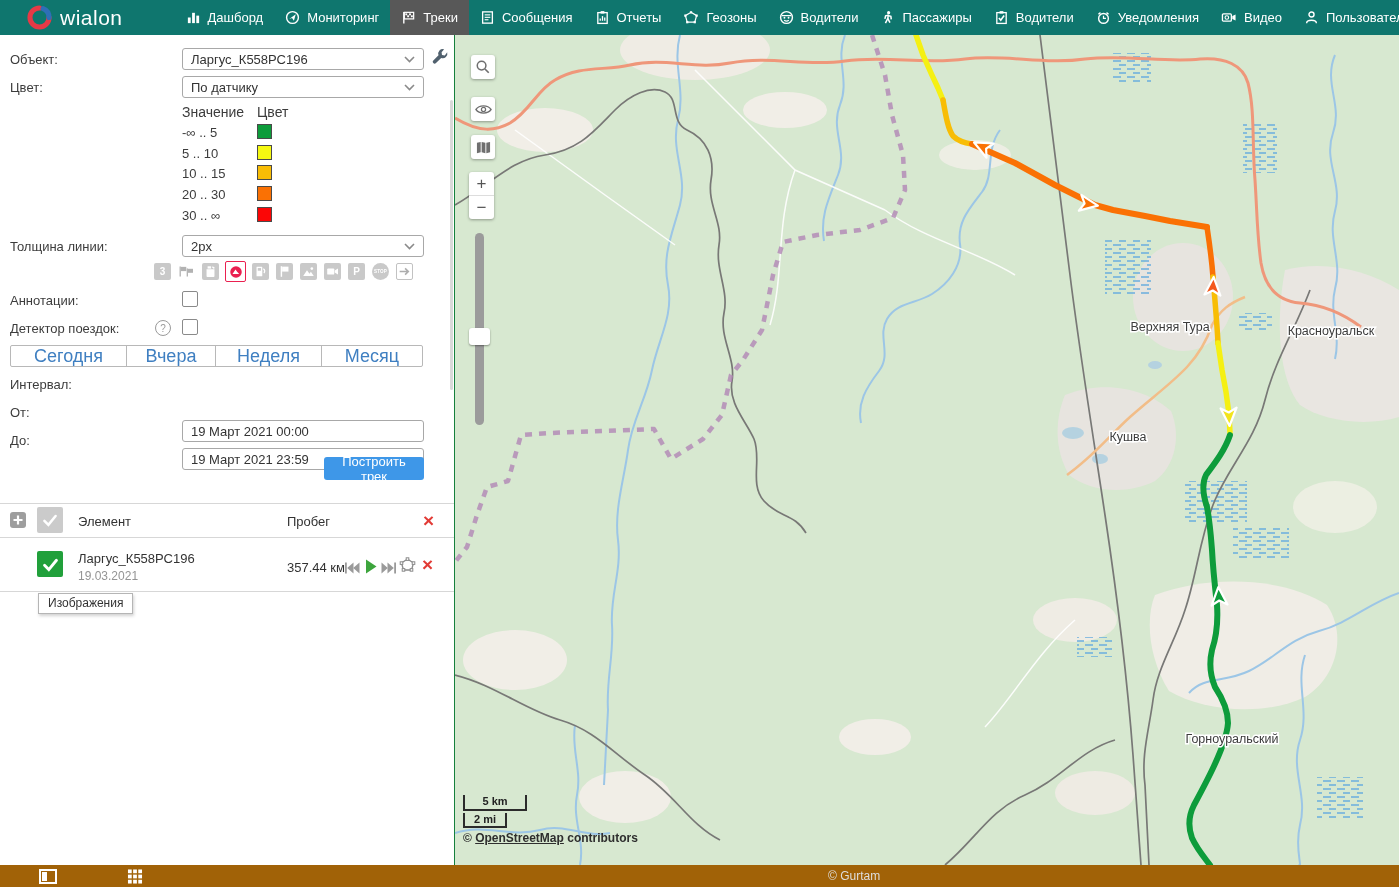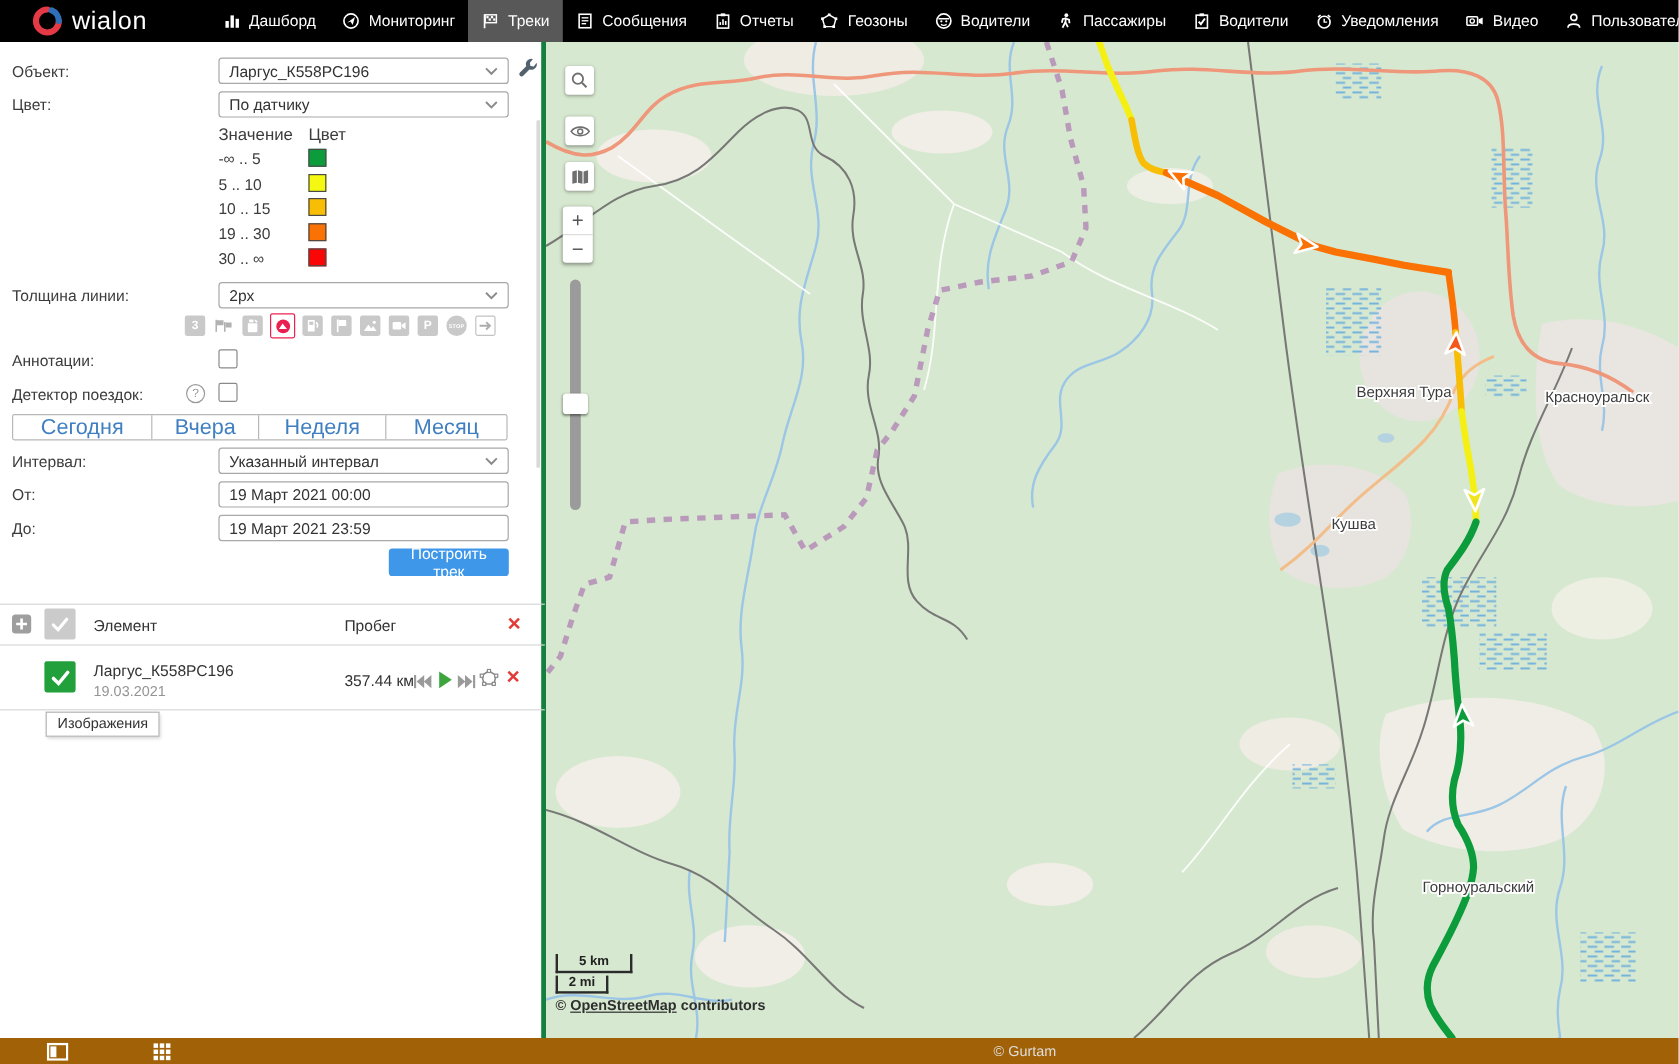--- a/index.html
+++ b/index.html
@@ -1,37 +1,37 @@
 <!DOCTYPE html>
 <html><head>
 <meta charset="utf-8">
 <style>
   html,body{margin:0;padding:0;}
   .app{position:relative;width:1399px;height:887px;overflow:hidden;background:#fff;
        font-family:"Liberation Sans",sans-serif;-webkit-font-smoothing:antialiased;}
 
   
-  .nav{position:absolute;left:0;top:0;width:1399px;height:35px;background:#000000;
+  .nav{position:absolute;left:0;top:0;width:1399px;height:35px;background:#0f766e;
        display:flex;align-items:center;color:#fff;}
   .logo{display:flex;align-items:center;gap:7px;margin:0 52px 0 26px;}
   .logo-text{font-size:21px;letter-spacing:.5px;color:#fff;}
   .nav-item{height:35px;display:flex;align-items:center;gap:7px;padding:0 11px;
             font-size:13px;white-space:nowrap;cursor:default;}
   .nav-item.active{background:#585858;}
   .nav-item svg{flex:0 0 auto;}
 
   
   .panel{position:absolute;left:0;top:35px;width:455px;height:830px;background:#fff;
-         border-right:4px solid #15803d;box-sizing:border-box;font-size:13px;color:#3c3c3c;}
+         border-right:1px solid #15803d;box-sizing:border-box;font-size:13px;color:#3c3c3c;}
   .lbl{position:absolute;left:10px;font-size:13px;color:#3c3c3c;}
   .sel,.inp{position:absolute;left:182px;width:242px;height:22px;border:1px solid #a8a8a8;
         border-radius:3px;background:#fff;display:flex;align-items:center;gap:6px;
         padding:0 8px;box-sizing:border-box;font-size:13px;color:#333;justify-content:space-between;}
   .inp{justify-content:flex-start;font-family:"Liberation Sans",sans-serif;}
-  input.inp{outline:none;}
+  input.inp{outline:none;margin-top:19px;}
   .chev{flex:0 0 auto;}
   .legend-hdr{position:absolute;font-size:14px;color:#3c3c3c;}
   .legend-range{position:absolute;left:182px;font-size:13px;color:#3c3c3c;}
   .swatch{position:absolute;left:257px;width:15px;height:15px;border:1px solid #4a4a4a;box-sizing:border-box;}
   .sw1{background:#0d9c3b;} .sw2{background:#f5f811;} .sw3{background:#f8bd05;}
   .sw4{background:#fa7104;} .sw5{background:#fb0606;}
   .tools{position:absolute;left:154px;top:228px;display:flex;gap:7px;align-items:center;}
   .tool{width:17px;height:17px;background:#c9c9c9;border-radius:2px;display:flex;align-items:center;
         justify-content:center;color:#fff;font-size:10px;font-weight:bold;box-sizing:border-box;}
   .tool.plain{background:transparent;}
@@ -254,21 +254,21 @@
     </div>
 
     <div class="legend-hdr" style="left:182px;top:69px">Значение</div>
     <div class="legend-hdr" style="left:257px;top:69px">Цвет</div>
     <div class="legend-range" style="top:90px">-∞ .. 5</div>
     <div class="swatch sw1" style="top:89px"></div>
     <div class="legend-range" style="top:111px">5 .. 10</div>
     <div class="swatch sw2" style="top:110px"></div>
     <div class="legend-range" style="top:131px">10 .. 15</div>
     <div class="swatch sw3" style="top:130px"></div>
-    <div class="legend-range" style="top:152px">19 .. 30</div>
+    <div class="legend-range" style="top:152px">20 .. 30</div>
     <div class="swatch sw4" style="top:151px"></div>
     <div class="legend-range" style="top:173px">30 .. ∞</div>
     <div class="swatch sw5" style="top:172px"></div>
 
     <div class="lbl" style="top:204px">Толщина линии:</div>
     <div class="sel" style="top:200px">
       <span>2px</span>
       <svg class="chev" width="11" height="7" viewBox="0 0 11 7">
           <path d="M1,1 L5.5,5.5 L10,1" fill="none" stroke="#8a8a8a" stroke-width="1.6"></path>
         </svg>
@@ -341,26 +341,20 @@
     <div class="cb" style="left:182px;top:284px"></div>
 
     <div class="qg">
       <div style="width:116px">Сегодня</div>
       <div style="width:89px">Вчера</div>
       <div style="width:106px">Неделя</div>
       <div style="flex:1">Месяц</div>
     </div>
 
     <div class="lbl" style="top:342px">Интервал:</div>
-    <div class="sel" style="top:338px">
-      <span>Указанный интервал</span>
-      <svg class="chev" width="11" height="7" viewBox="0 0 11 7">
-          <path d="M1,1 L5.5,5.5 L10,1" fill="none" stroke="#8a8a8a" stroke-width="1.6"></path>
-        </svg>
-    </div>
 
     <div class="lbl" style="top:370px">От:</div>
     <input class="inp" style="top: 366px;" readonly="" value="19 Март 2021 00:00">
 
     <div class="lbl" style="top:398px">До:</div>
     <input class="inp" style="top: 394px;" readonly="" value="19 Март 2021 23:59">
 
     <button class="build">Построить трек</button>
 
     <div class="pscroll"></div>

